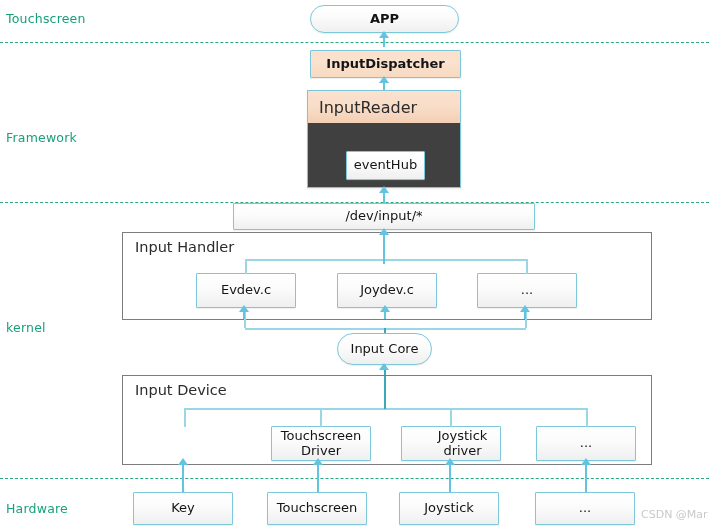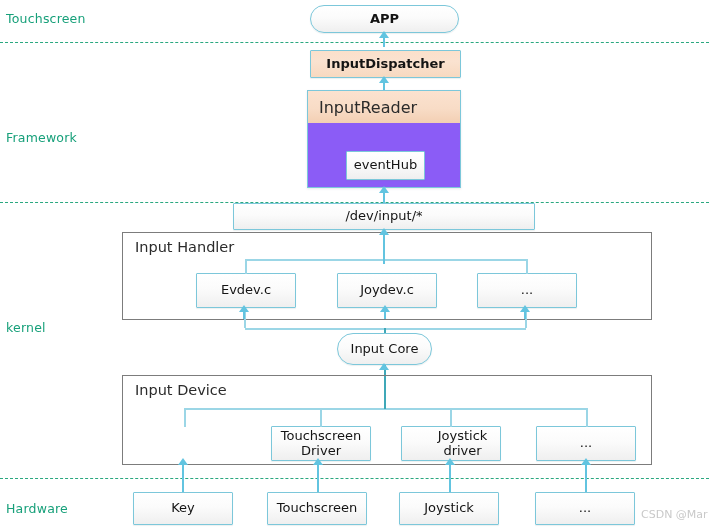--- a/index.html
+++ b/index.html
@@ -69,21 +69,21 @@
     font-size:14.5px;
     color:#2b2b2b;
     white-space:nowrap;
   }
 
   
   .reader-outer{
     position:absolute;
     box-sizing:border-box;
     border:1px solid #7cc7da;
-    background:#8b5cf6;
+    background:#404040;
     box-shadow:0 1px 2px rgba(120,140,150,.18);
   }
   .reader-head{
     position:absolute;
     left:0;right:0;top:0;
     height:32px;
     background:linear-gradient(180deg,#fbe2cf 0%,#f8dcc6 55%,#f3cfb3 100%);
     display:flex;
     align-items:center;
     padding-left:11px;

